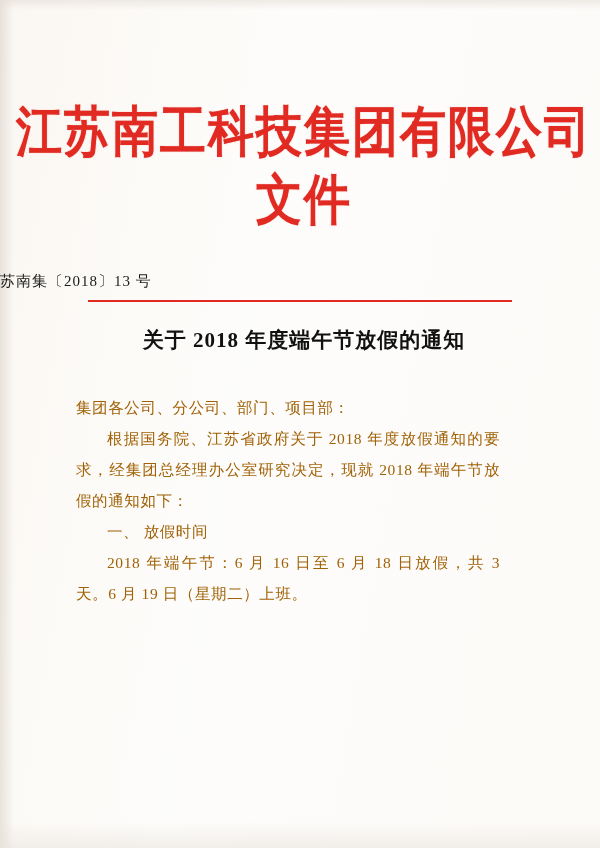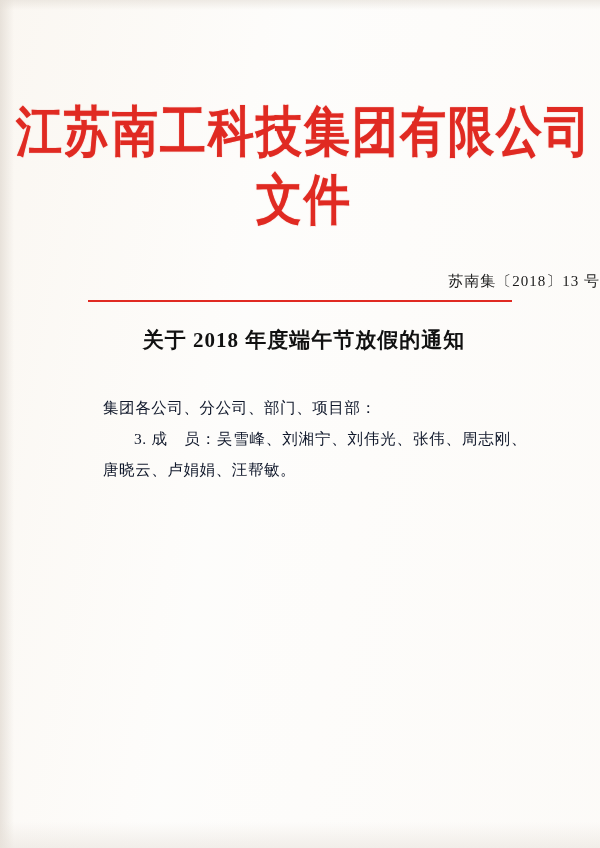--- a/index.html
+++ b/index.html
@@ -69,21 +69,21 @@
     line-height: 1.25;
     text-shadow: 0 0 1px rgba(224,42,34,0.55);
     transform: scaleY(1.18);
   }
 
   .doc-number {
     position: absolute;
     top: 272px;
     left: 0;
     right: 0;
-    text-align: right;
+    text-align: left;
     font-size: 15px;
     color: #1a1a1a;
     letter-spacing: 1px;
   }
 
   .red-rule {
     position: absolute;
     top: 300px;
     left: 88px;
     width: 424px;
@@ -100,25 +100,25 @@
     font-size: 21px;
     font-weight: bold;
     color: #111111;
     letter-spacing: 1px;
     padding-left: 8px;
   }
 
   .body-text {
     position: absolute;
     top: 392px;
-    left: 103px;
+    left: 76px;
     width: 424px;
     font-size: 15.5px;
     line-height: 31px;
-    color: #0f172a;
+    color: #a16207;
     letter-spacing: 0.6px;
     text-align: justify;
   }
   .body-text p {
     margin: 0 0 0 0;
   }
   .indent2 {
     text-indent: 2em;
   }
   .no-indent {
@@ -139,15 +139,17 @@
   </div>
 
   <div class="doc-number">苏南集〔2018〕13 号</div>
 
   <div class="red-rule"></div>
 
   <div class="doc-title">关于 2018 年度端午节放假的通知</div>
 
   <div class="body-text">
     <p class="no-indent">集团各公司、分公司、部门、项目部：</p>
-    <p class="indent2">3. 成　员：吴雪峰、刘湘宁、刘伟光、张伟、周志刚、唐晓云、卢娟娟、汪帮敏。</p>
+    <p class="indent2">根据国务院、江苏省政府关于 2018 年度放假通知的要求，经集团总经理办公室研究决定，现就 2018 年端午节放假的通知如下：</p>
+    <p class="indent2">一、 放假时间</p>
+    <p class="indent2">2018 年端午节：6 月 16 日至 6 月 18 日放假，共 3 天。6 月 19 日（星期二）上班。</p>
   </div>
 </div>
 
 </body></html>

